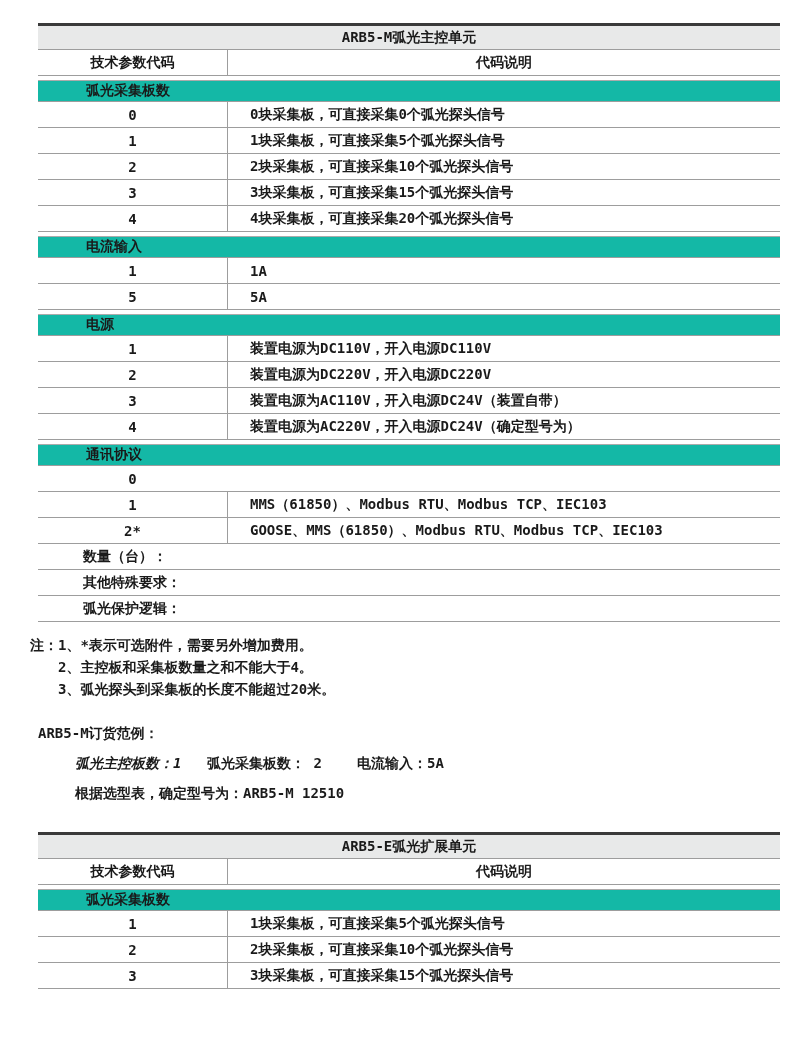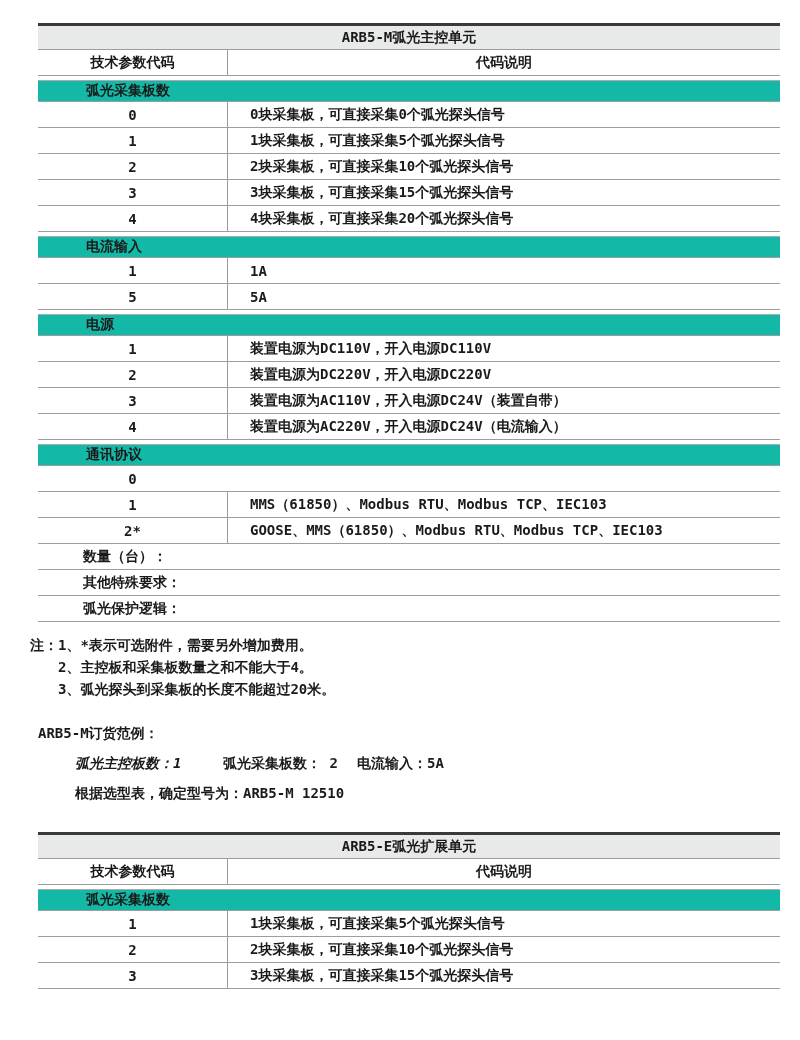--- a/index.html
+++ b/index.html
@@ -31,21 +31,21 @@
   .row-head .c2 { justify-content: center; padding-left: 0; font-family: Liberation Mono, monospace; }
 
   .notes { margin: 12px 0 0 30px; font-size: 14px; font-weight: bold; line-height: 22px; }
   .notes-cont { padding-left: 28px; }
 
   .example { margin: 22px 0 0 38px; font-size: 14px; font-weight: bold; }
   .ex-title { height: 22px; line-height: 22px; }
   .ex-line { position: relative; height: 22px; margin-top: 8px; }
   .ex-line span { position: absolute; top: 0; line-height: 22px; white-space: pre; }
   .p-a  { left: 37px; font-style: italic; }
-  .p-b  { left: 169px; margin-left: 16px; }
+  .p-b  { left: 169px; }
   .p-c  { left: 319px; }
   .p-b2 { left: 307px; }
   .p-0  { left: 37px; }
 </style>
 </head>
 <body>
 
 <div class="otable t1">
   <div class="row row-title">
     <span>ARB5-M弧光主控单元</span>
@@ -101,21 +101,21 @@
   <div class="row row-data">
     <div class="c1">2</div>
     <div class="c2">装置电源为DC220V，开入电源DC220V</div>
   </div>
   <div class="row row-data">
     <div class="c1">3</div>
     <div class="c2">装置电源为AC110V，开入电源DC24V（装置自带）</div>
   </div>
   <div class="row row-data">
     <div class="c1">4</div>
-    <div class="c2">装置电源为AC220V，开入电源DC24V（电流输入）</div>
+    <div class="c2">装置电源为AC220V，开入电源DC24V（确定型号为）</div>
   </div>
 
   <div class="row row-section">
     <span>通讯协议</span>
   </div>
   <div class="row row-data">
     <div class="c1">0</div>
   </div>
   <div class="row row-data">
     <div class="c1">1</div>

